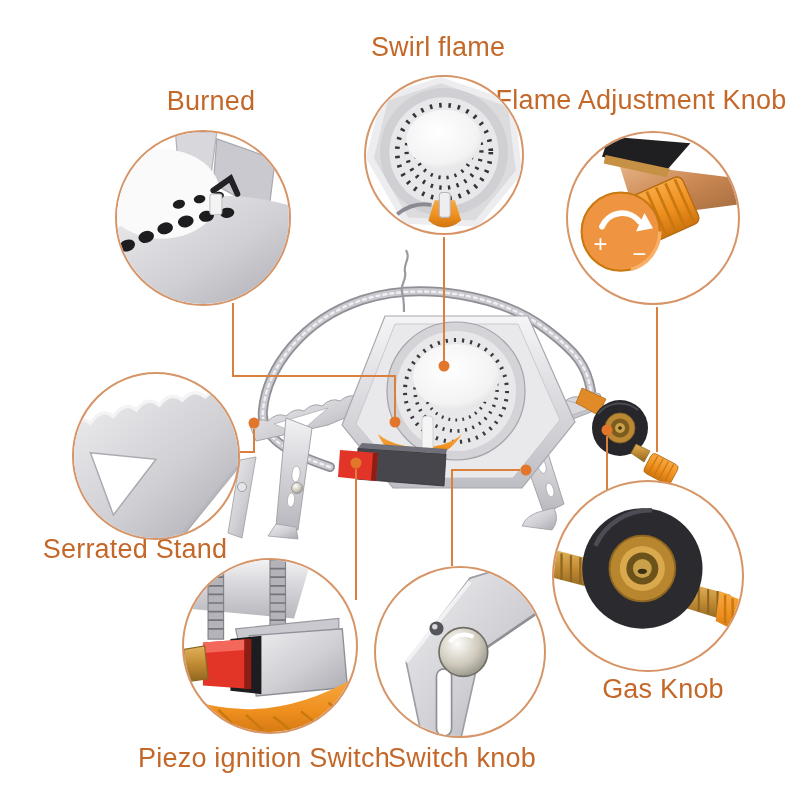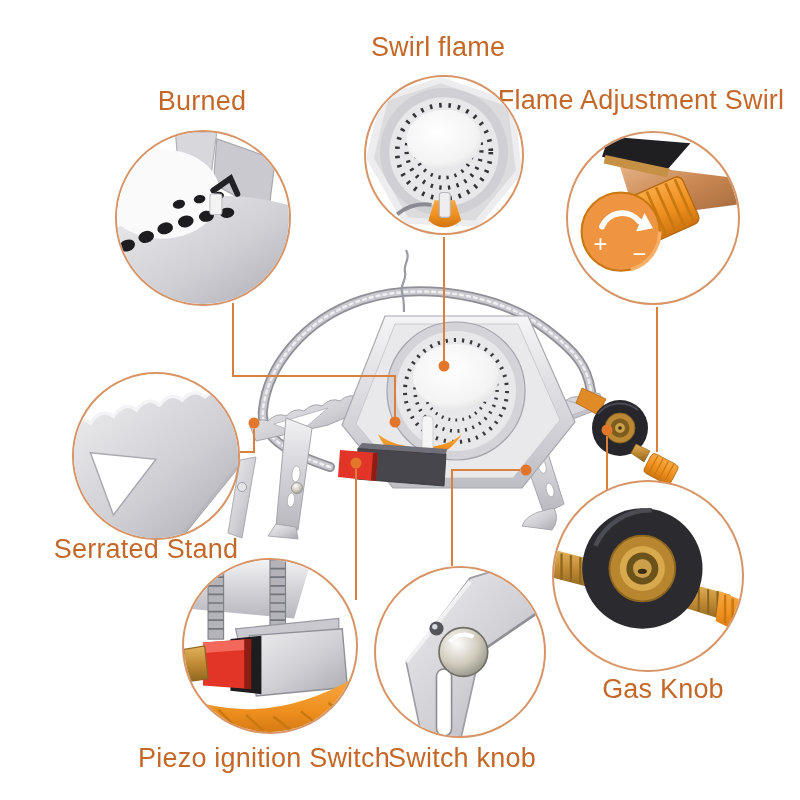--- a/index.html
+++ b/index.html
@@ -171,23 +171,23 @@
     <circle cx="444" cy="366" r="5.5"></circle>
     <circle cx="395" cy="422" r="5.5"></circle>
     <circle cx="254" cy="423" r="5.5"></circle>
     <circle cx="356" cy="463" r="5.5"></circle>
     <circle cx="526" cy="470" r="5.5"></circle>
     <circle cx="607" cy="430" r="5.5"></circle>
   </g>
 </svg>
 
 <div class="feature-label" style="left:438px;top:36px">Swirl flame</div>
-<div class="feature-label" style="left:202px;top:90px">Burned</div>
-<div class="feature-label" style="left:641px;top:89px">Flame Adjustment Swirl</div>
-<div class="feature-label" style="left:146px;top:538px">Serrated Stand</div>
+<div class="feature-label" style="left:211px;top:90px">Burned</div>
+<div class="feature-label" style="left:641px;top:89px">Flame Adjustment Knob</div>
+<div class="feature-label" style="left:135px;top:538px">Serrated Stand</div>
 <div class="feature-label" style="left:663px;top:678px">Gas Knob</div>
 <div class="feature-label" style="left:264px;top:747px">Piezo ignition Switch</div>
 <div class="feature-label" style="left:462px;top:747px">Switch knob</div>
 
 <div class="callout-circle" style="left:364px;top:75px;width:160px;height:160px">
   <svg viewBox="0 0 100 100">
     <polygon points="48,0 95,16 100,62 72,96 24,94 0,52 10,12" fill="#ededf0"></polygon>
     <polygon points="48,4 91,19 96,60 70,92 27,90 5,52 14,15" fill="#dcdcdf"></polygon>
     <circle cx="50" cy="48" r="41" fill="#cfcfd4"></circle>
     <circle cx="50" cy="48" r="35" fill="#e8e8eb"></circle>

